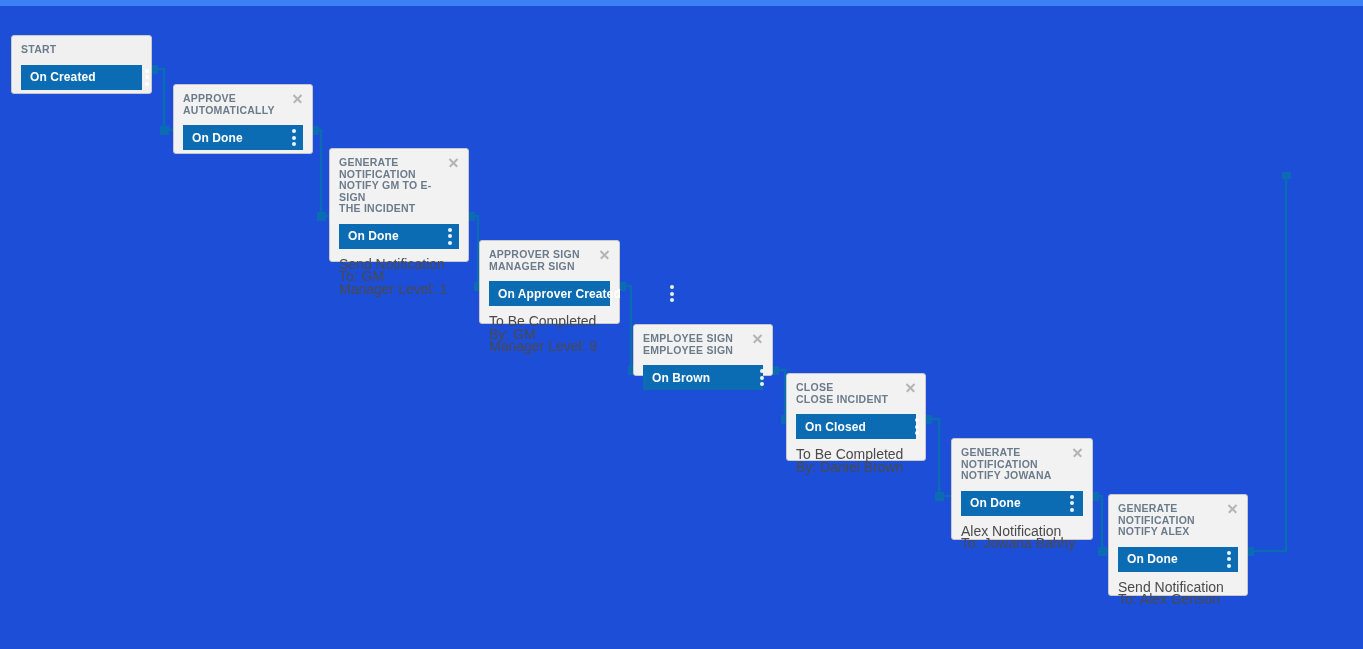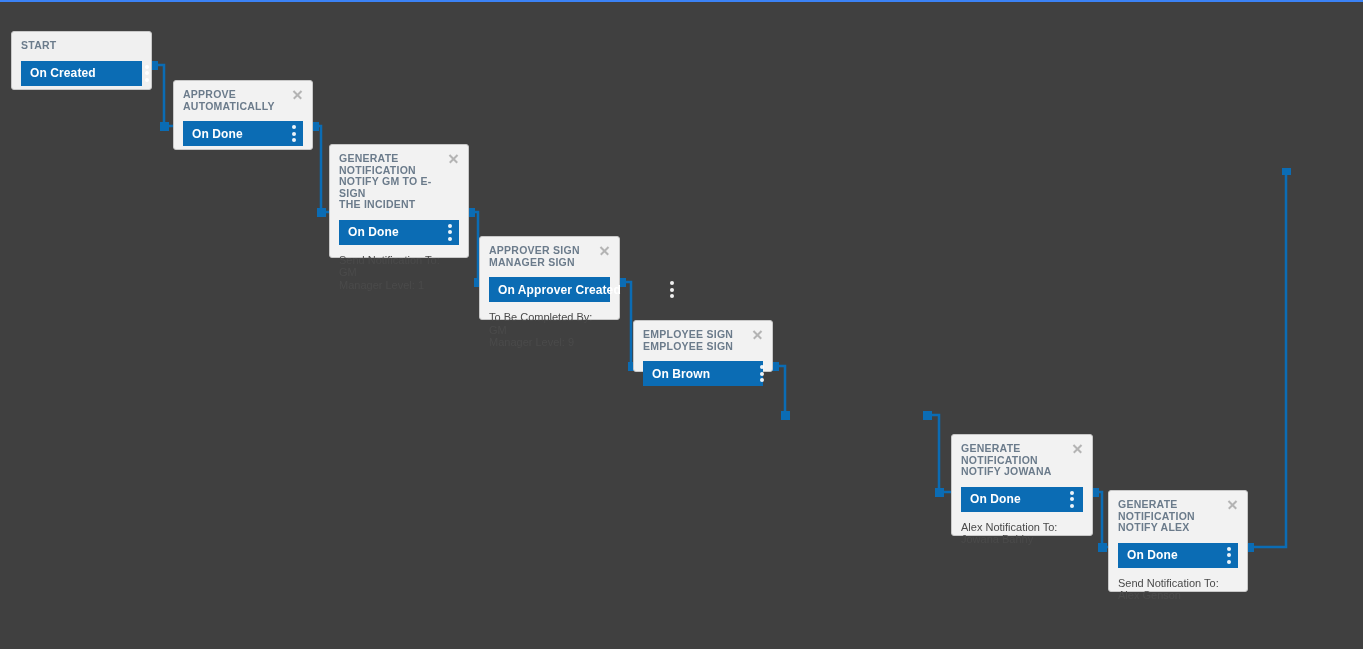--- a/index.html
+++ b/index.html
@@ -7,22 +7,22 @@
     padding: 0;
     background: #ffffff;
   }
   body {
     font-family: "Liberation Sans", sans-serif;
   }
   #canvas {
     position: relative;
     width: 1363px;
     height: 649px;
-    background: #404040;
-    border-top: 2px solid #3b82f6;
+    background: #1d4ed8;
+    border-top: 6px solid #3b82f6;
     box-sizing: border-box;
     overflow: hidden;
   }
   
   #wires {
     position: absolute;
     left: 0;
     top: 0;
     width: 1363px;
     height: 649px;
@@ -106,21 +106,21 @@
     display: block;
     width: 4px;
     height: 4px;
     background: #ffffff;
     border-radius: 50%;
     opacity: 0.92;
   }
   .node-detail {
     margin-top: 9px;
     color: #4a4a4a;
-    font-size: 11px;
+    font-size: 14px;
     line-height: 12.5px;
     white-space: pre-line;
   }
   .node.terminal {
     background: #f0f0f0;
   }
   .node.terminal .node-title {
     margin: 0;
   }
 </style>
@@ -246,20 +246,36 @@
     <div class="event-bar">
       <span class="event-label">On Brown</span>
       <span class="drag-handle">
           <i></i>
           <i></i>
           <i></i>
         </span>
     </div>
   </div>
 
+  <div class="node" style="left:786px; top:367px; width:140px; height:88px;">
+    <div class="node-head">
+      <div class="node-title">CLOSE
+CLOSE INCIDENT</div>
+      <div class="close-icon"></div>
+    </div>
+    <div class="event-bar">
+      <span class="event-label">On Closed</span>
+      <span class="drag-handle">
+          <i></i>
+          <i></i>
+          <i></i>
+        </span>
+    </div>
+    <div class="node-detail">To Be Completed By: Daniel Brown</div>
+  </div>
 
   <div class="node" style="left:951px; top:432px; width:142px; height:102px;">
     <div class="node-head">
       <div class="node-title">GENERATE
 NOTIFICATION
 NOTIFY JOWANA</div>
       <div class="close-icon"></div>
     </div>
     <div class="event-bar">
       <span class="event-label">On Done</span>

